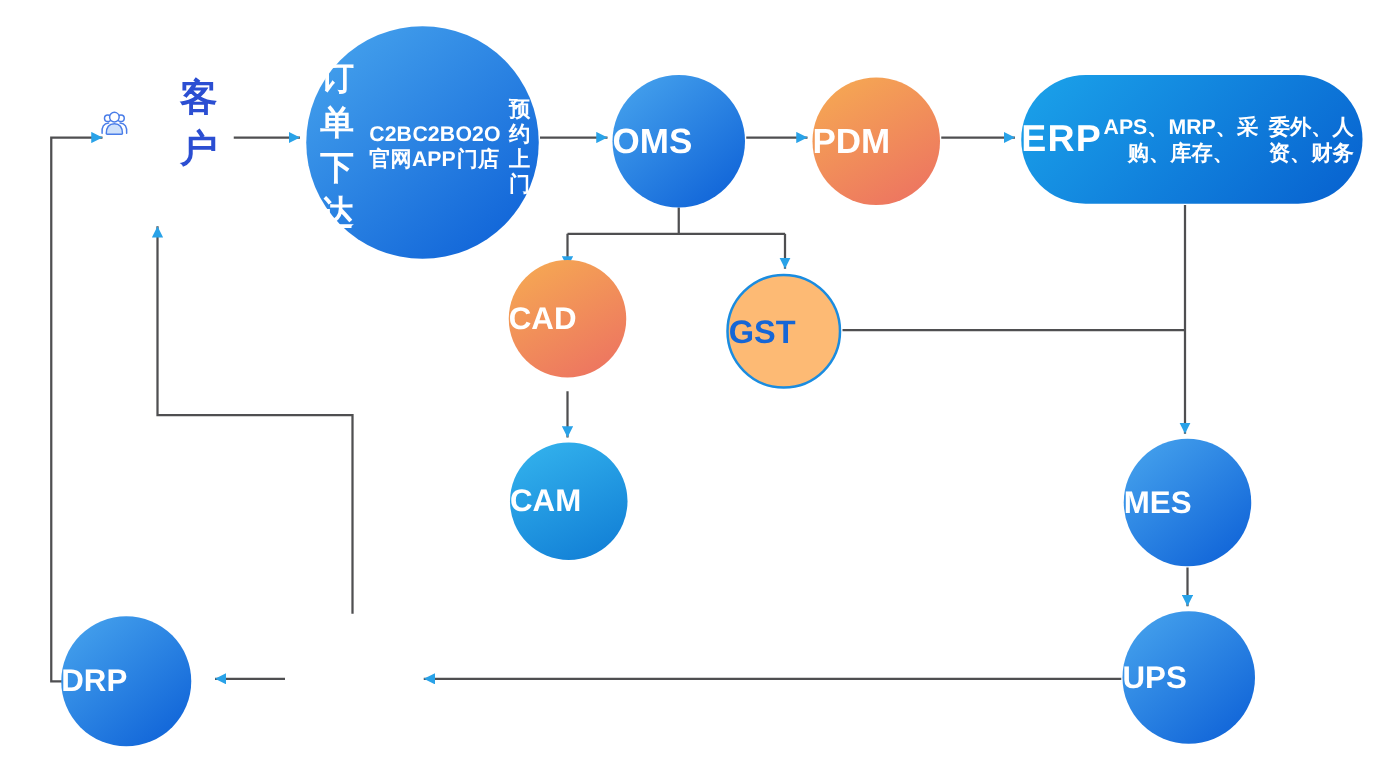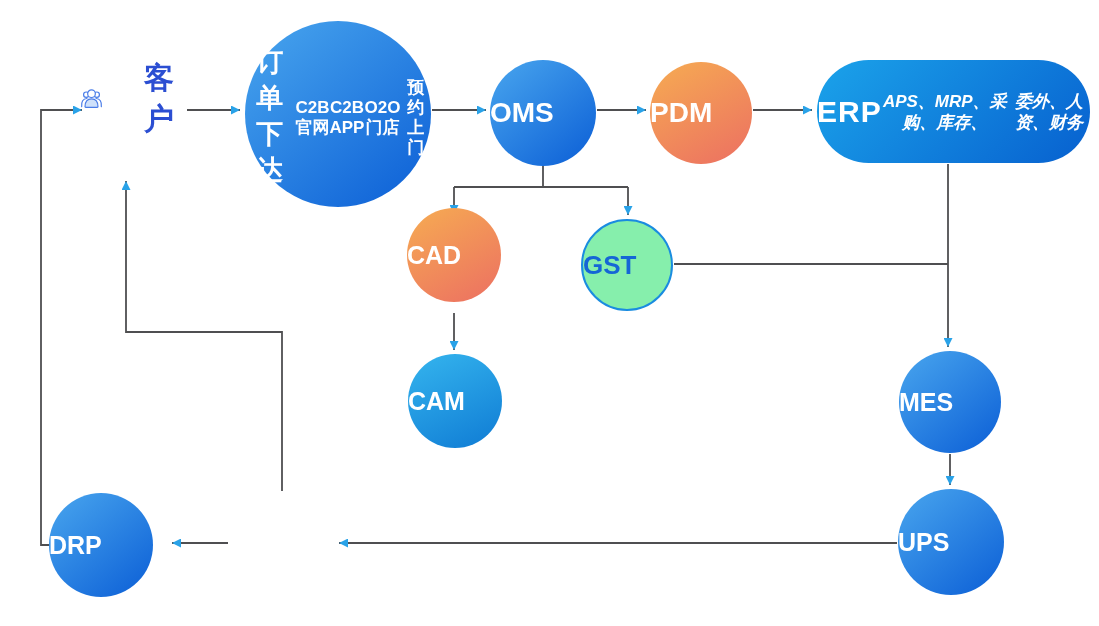--- a/index.html
+++ b/index.html
@@ -25,26 +25,26 @@
   .node-order{left:245px;top:21px;width:186px;height:186px;padding-top:8px;}
   .node-order .order-title{font-size:27px;letter-spacing:1px;margin-bottom:5px;}
   .node-order .order-channel{font-size:17px;line-height:20px;}
 
   .node-oms{left:490px;top:60px;width:106px;height:106px;font-size:28px;}
   .node-pdm{left:650px;top:62px;width:102px;height:102px;font-size:28px;}
 
   .node-erp{left:817px;top:60px;width:273px;height:103px;border-radius:52px;
             background:linear-gradient(135deg,#1ba3ea 0%,#0760cf 100%);}
   .node-erp .erp-title{font-size:30px;letter-spacing:1px;line-height:32px;}
-  .node-erp .erp-modules{font-size:17px;line-height:21px;font-style:italic;}
+  .node-erp .erp-modules{font-size:17px;line-height:21px;}
 
   .node-cad{left:407px;top:208px;width:94px;height:94px;font-size:25px;}
   .node-cam{left:408px;top:354px;width:94px;height:94px;font-size:25px;}
   .node-gst{left:581px;top:219px;width:92px;height:92px;font-size:26px;
-            background:#86efac;border:2.5px solid var(--gst-border,#1a8ce0);
+            background:#fdba74;border:2.5px solid var(--gst-border,#1a8ce0);
             color:var(--gst-text,#1566d6);}
   .node-mes{left:899px;top:351px;width:102px;height:102px;font-size:25px;}
   .node-ups{left:898px;top:489px;width:106px;height:106px;font-size:25px;}
   .node-wms{left:229px;top:493px;width:104px;height:104px;font-size:25px;}
   .node-drp{left:49px;top:493px;width:104px;height:104px;font-size:25px;}
 
   .node-customer{left:80px;top:56px;width:96px;background:none;}
   .node-customer .cust-label{font-size:30px;font-weight:bold;
        color:var(--customer-text,#2b4ed2);margin-top:2px;letter-spacing:2px;margin-left:41px;}
 </style>

